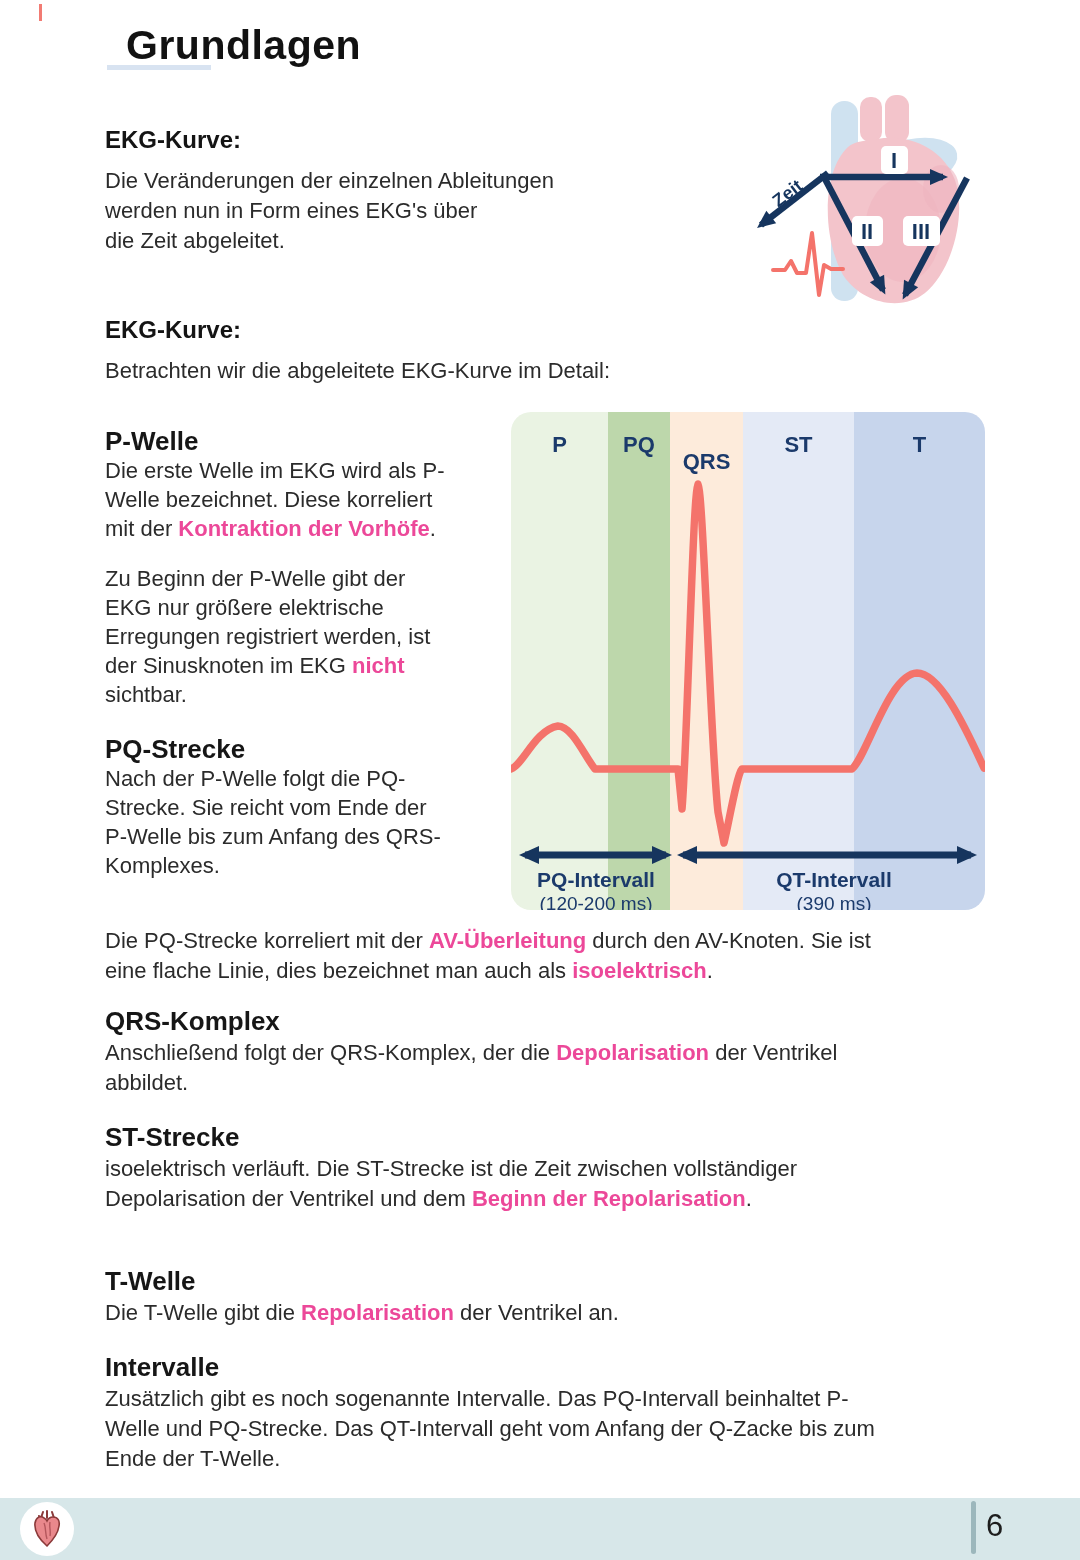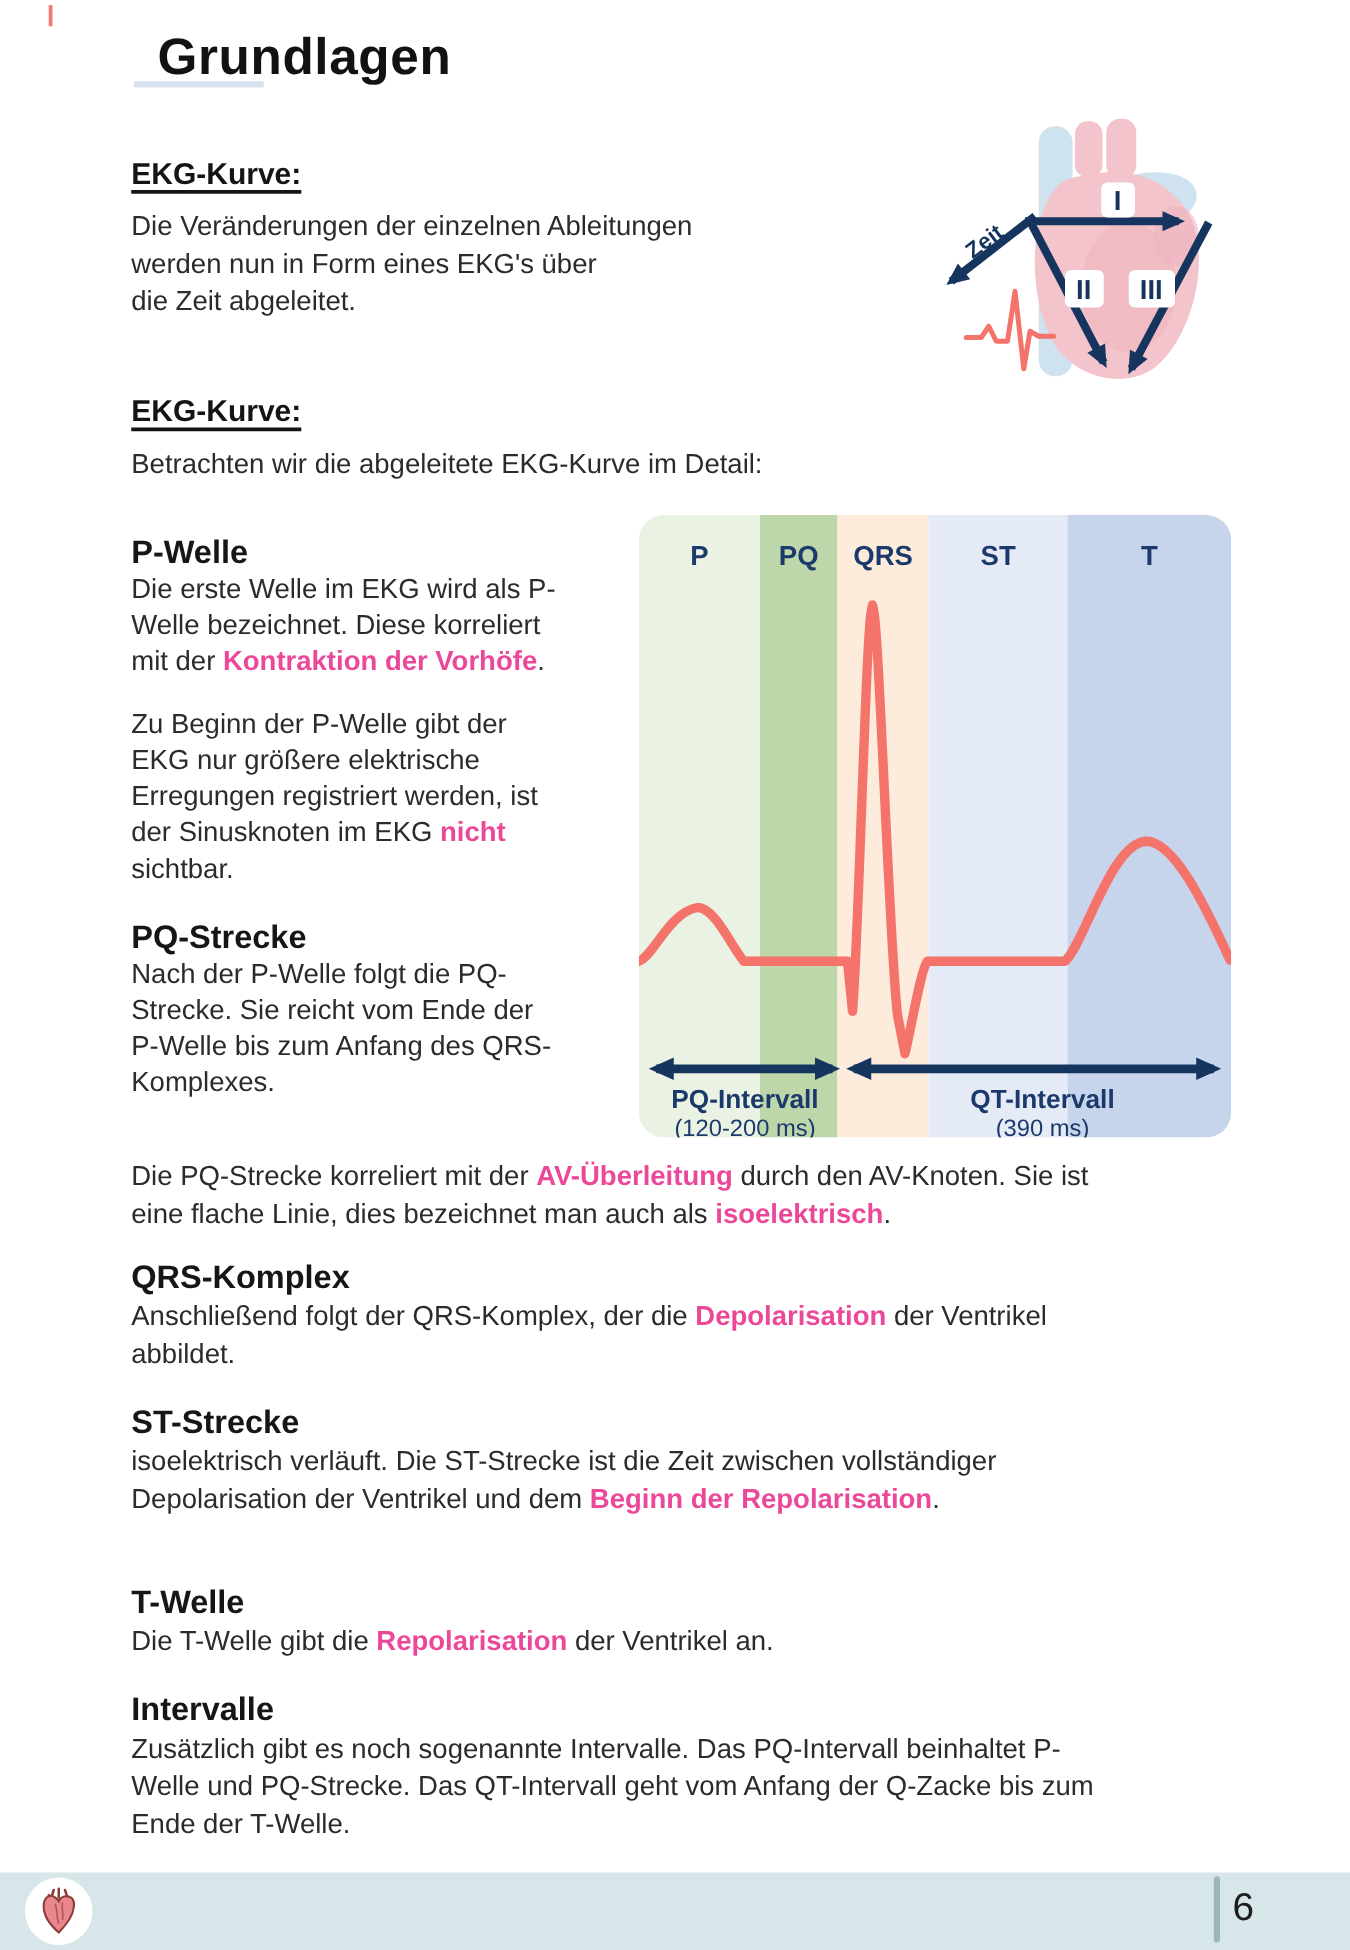--- a/index.html
+++ b/index.html
@@ -22,21 +22,21 @@
     font-size:41px; font-weight:700; color:#121212; letter-spacing:.5px;margin-left:20px;
   }
   .title-underline {
     position:absolute; left:107px; top:65px; width:104px; height:5px; background:#d8e3f1;
   }
 
   
   .h2 {
     position:absolute; left:105px;
     font-size:24px; font-weight:800; color:#141414;
-    text-decoration:underline; text-decoration-thickness:2.5px; text-underline-offset:5px;
+    text-decoration-thickness:2.5px; text-underline-offset:5px;
   }
 
   
   .para { position:absolute; left:105px; }
   .line { white-space:pre; font-size:22px; line-height:30px; color:#2b2b2b; }
   .line b { font-weight:800; color:#ec4899; }
   .col .line { line-height:29px; }
   .blk-head { font-size:26px; font-weight:800; color:#161616; line-height:30px; white-space:pre; }
 
   
@@ -49,21 +49,21 @@
   .band-p   { width:97px;  background:#eaf3e3; }
   .band-pq  { width:62px;  background:#bdd7ab; }
   .band-qrs { width:73px;  background:#fdebdb; }
   .band-st  { width:111px; background:#e4eaf6; }
   .band-t   { width:131px; background:#c7d5ec; }
   .band-label {
     position:absolute; top:20px; font-size:22px; font-weight:800; color:#1b3a6b; text-align:center;
   }
   .bl-p   { left:0;     width:97px; }
   .bl-pq  { left:97px;  width:62px; }
-  .bl-qrs { left:159px; width:73px; }
+  .bl-qrs { left:159px; width:73px;margin-top:17px; }
   .bl-st  { left:232px; width:111px; }
   .bl-t   { left:343px; width:131px; }
   .ecg-svg { position:absolute; inset:0; }
   .int-label { position:absolute; text-align:center; color:#1b3a6b; }
   .int-main { font-size:21px; font-weight:800; line-height:24px; }
   .int-sub  { font-size:19px; line-height:24px; }
   .int-pq { left:0px;   top:456px; width:170px; }
   .int-qt { left:188px; top:456px; width:270px; }
 
   

